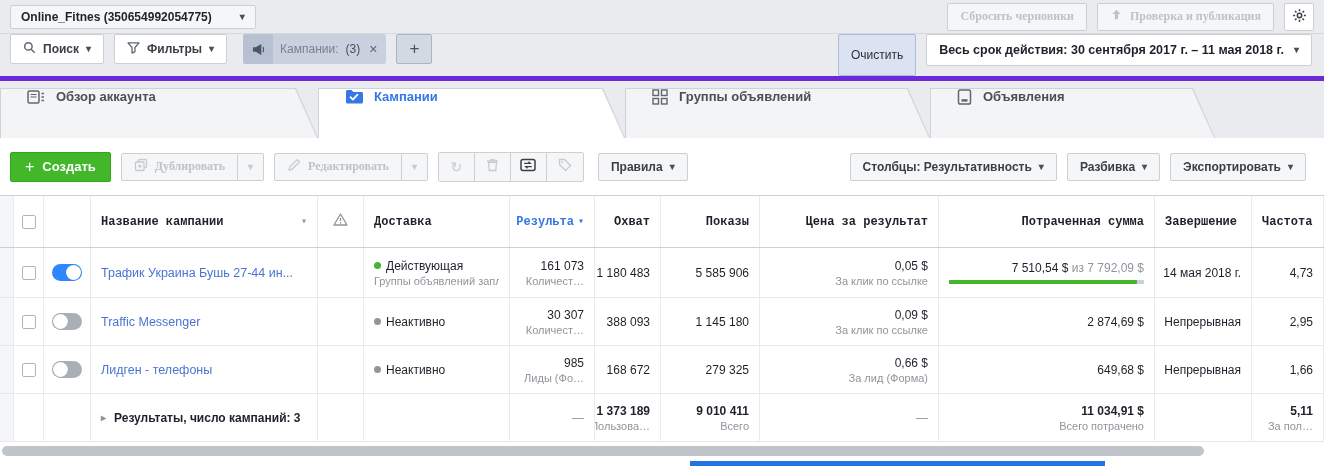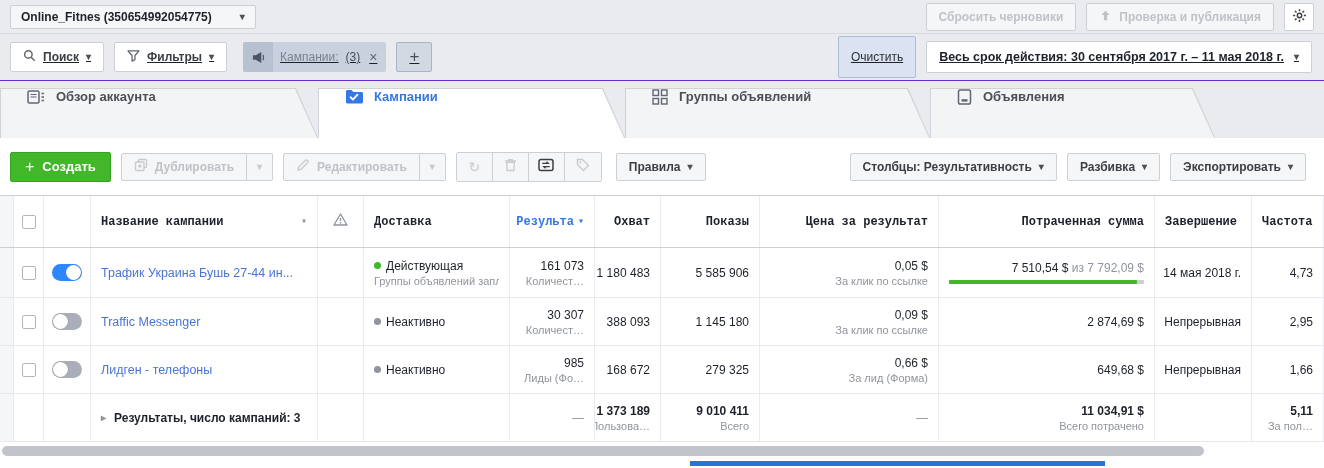--- a/index.html
+++ b/index.html
@@ -27,29 +27,29 @@
   .caret.blue { color:#3578e5; }
   .caret.dim { color:#c6cbd1; }
   .topbar-right { margin-left:auto; display:flex; gap:10px; align-items:center; }
 
   .btn {
     display:inline-flex; align-items:center; gap:7px;
     height:28px; padding:0 12px;
     background:#f5f6f7; border:1px solid #ccd0d5; border-radius:2px;
     font-size:12px; font-weight:bold; color:#3a3f45; cursor:pointer; white-space:nowrap;
   }
-  .btn.disabled { color:#bec3c9; }
+  .btn.disabled { color:#bec3c9;font-family:Liberation Serif, serif; }
   .btn.white { background:#fff; }
   .btn.tall { height:30px; }
   .gear-btn { width:30px; height:28px; padding:0; justify-content:center; background:#fff; }
 
   
   .filterbar {
-    height:47px; display:flex; align-items:center; gap:10px;
-    padding:0 10px; background:#e9ebee; border-bottom:1px solid #6d28d9;text-decoration:underline;
+    height:47px; display:flex; gap:10px;
+    padding:0 10px; background:#e9ebee; border-bottom:5px solid #6d28d9;
   }
   .chip {
     display:inline-flex; align-items:center; gap:7px; height:30px;
     background:#c9d1de; border-radius:2px; padding-right:9px; margin-left:6px;
     color:#7a8290; font-size:12px; cursor:pointer;
   }
   .chip-iconbox {
     width:30px; height:30px; background:#b7c1d2; border-radius:2px 0 0 2px;
     display:flex; align-items:center; justify-content:center;
   }

